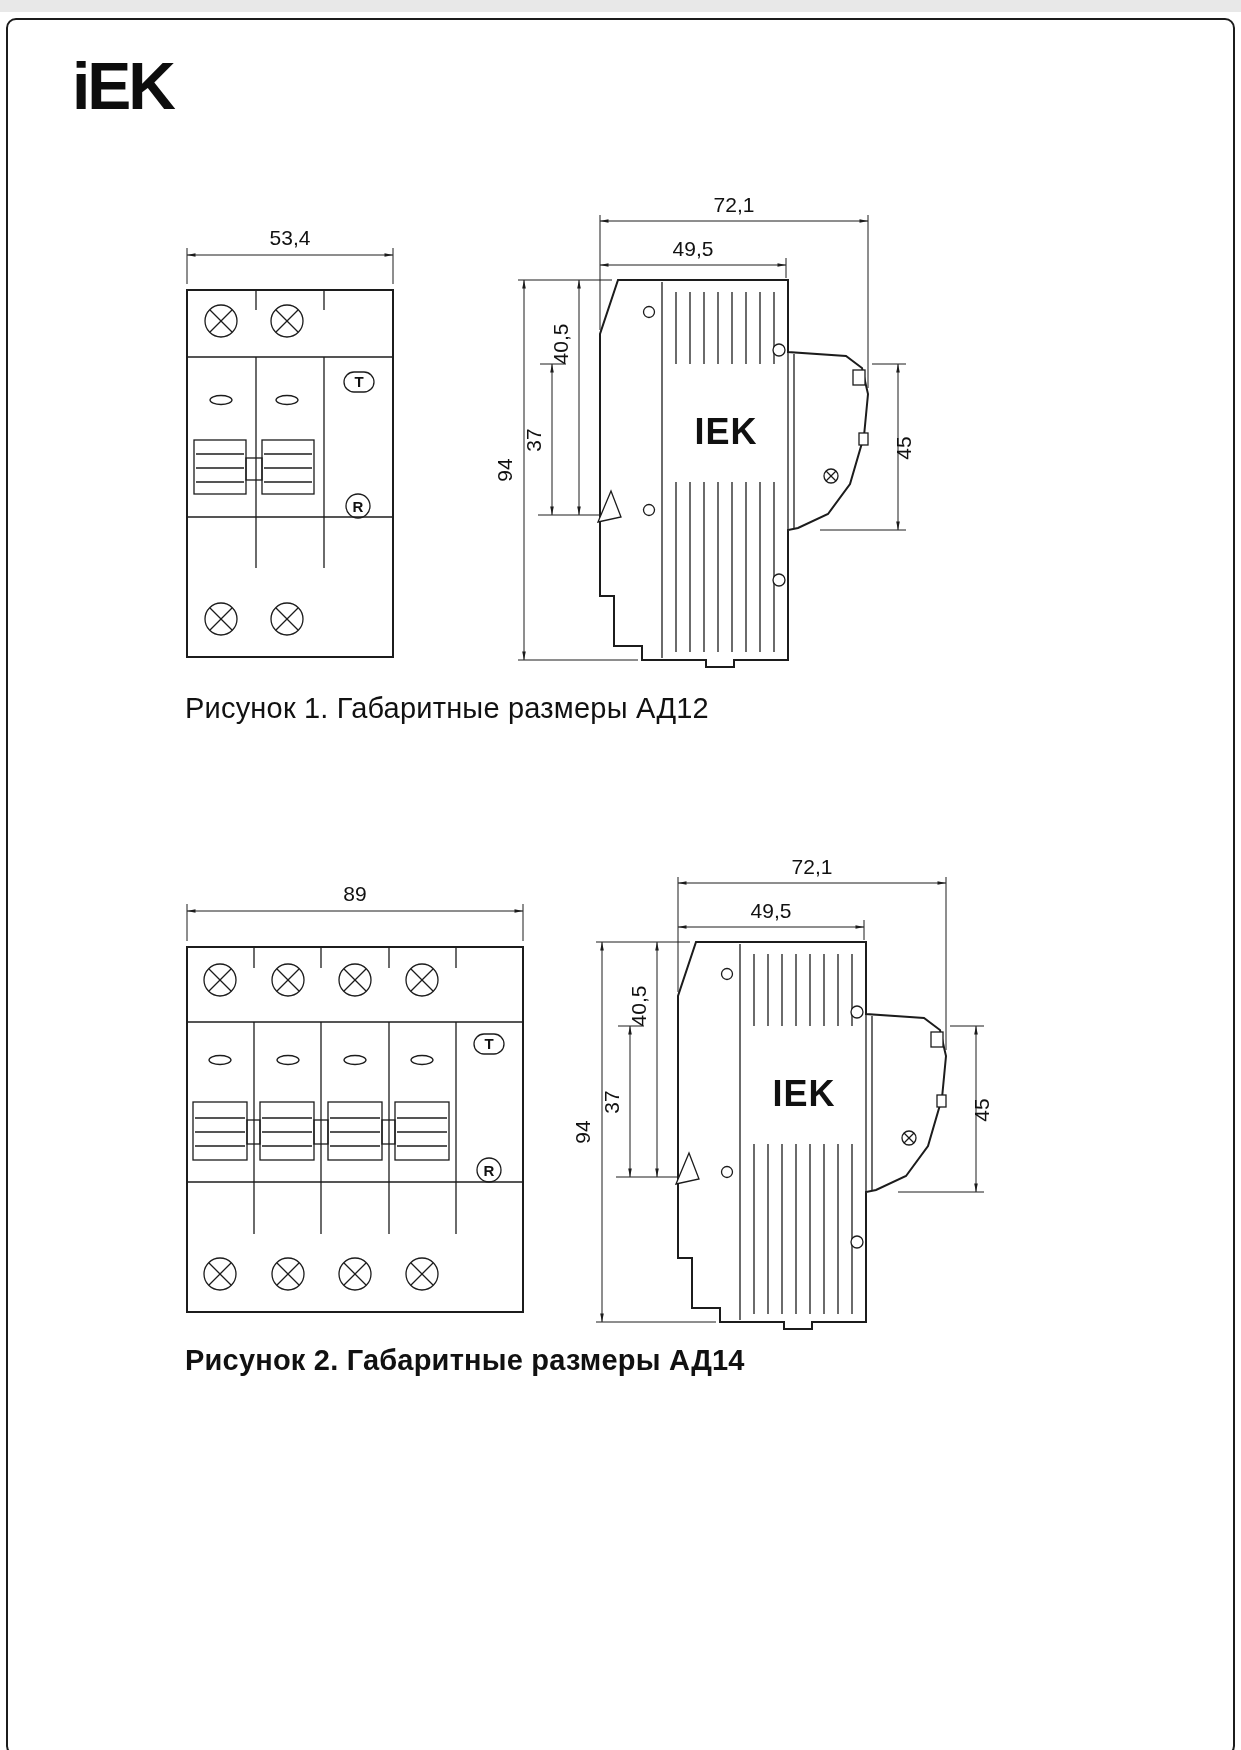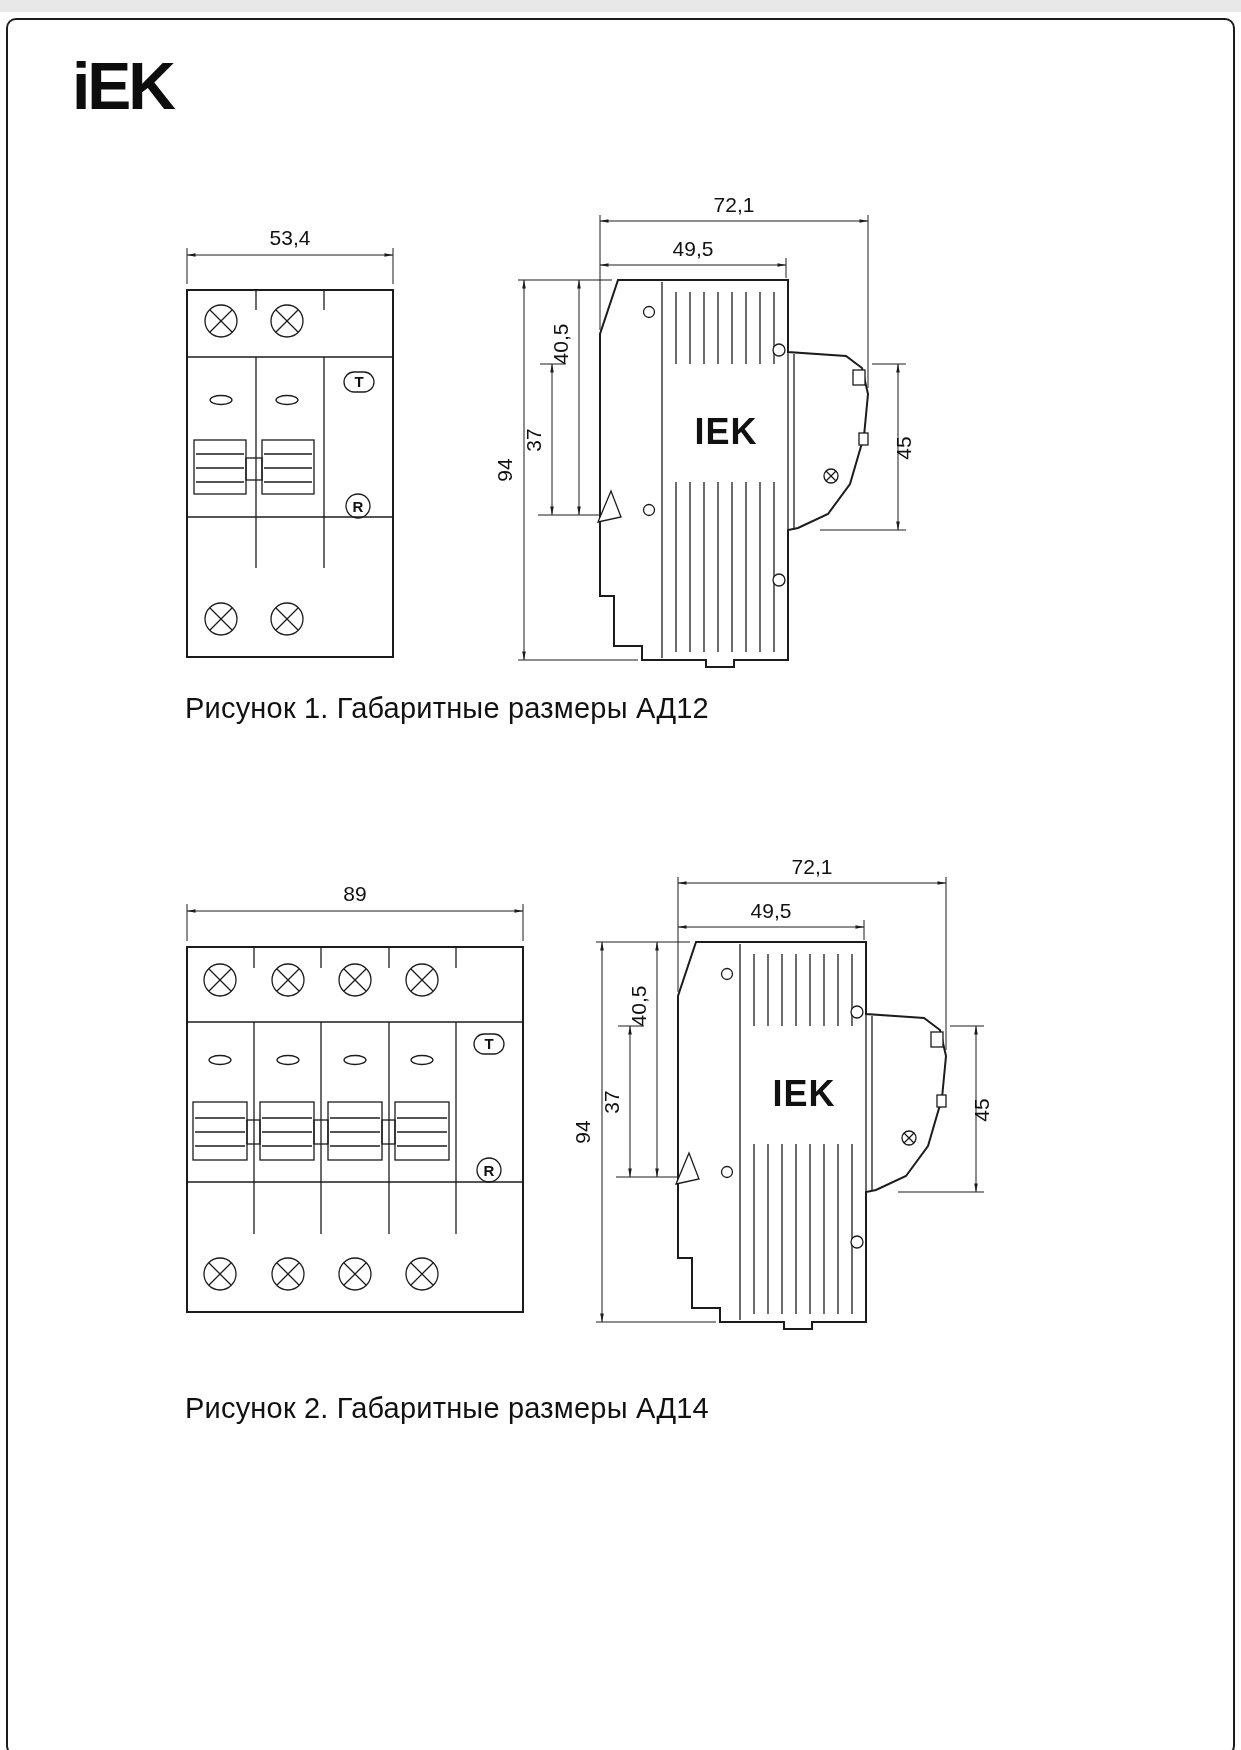--- a/index.html
+++ b/index.html
@@ -12,21 +12,21 @@
     border:2px solid #1c1c1c; border-radius:10px; pointer-events:none;
   }
   .logo {
     position:absolute; left:72px; top:36px;
     font-size:66px; font-weight:900; letter-spacing:-3px; color:#0d0d0d;
   }
   .caption {
     position:absolute; font-size:29px; color:#111; letter-spacing:0.2px;
   }
   .caption1 { left:185px; top:680px; }
-  .caption2 { left:185px; top:1380px; }
+  .caption2 { left:185px; top:1332px;font-weight:bold; }
   svg { position:absolute; left:0; top:0; }
   svg text { font-family:"Liberation Sans", sans-serif; fill:#111; }
   .dimtext { font-size:21px; }
   .brand  { font-size:36px; font-weight:bold; letter-spacing:1px; }
   .btn    { font-size:15px; font-weight:bold; }
   .b2 { stroke:#1c1c1c; stroke-width:2; fill:none; stroke-linejoin:miter; }
   .b1 { stroke:#1c1c1c; stroke-width:1.3; fill:none; }
   .d  { stroke:#1c1c1c; stroke-width:1; fill:none; }
   .dw { fill:#ffffff; stroke:#1c1c1c; stroke-width:1.3; }
 </style>

